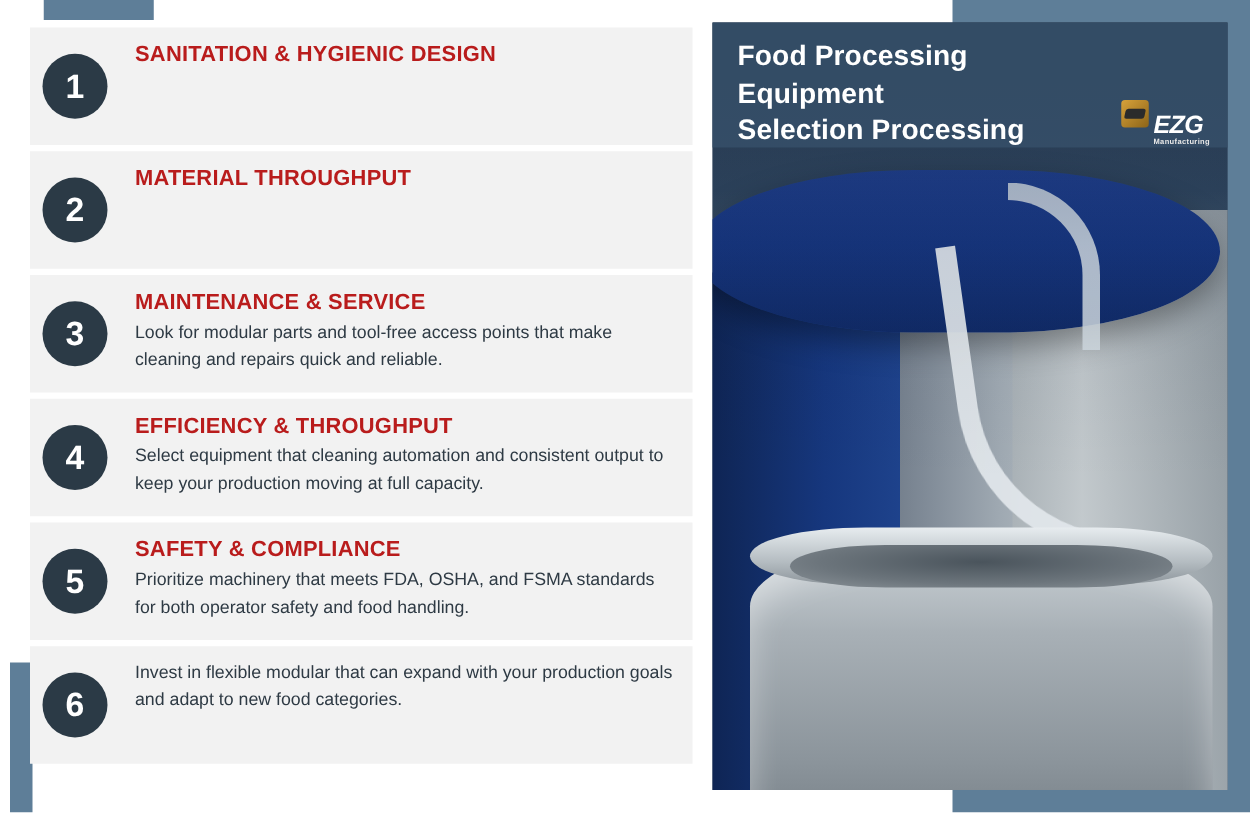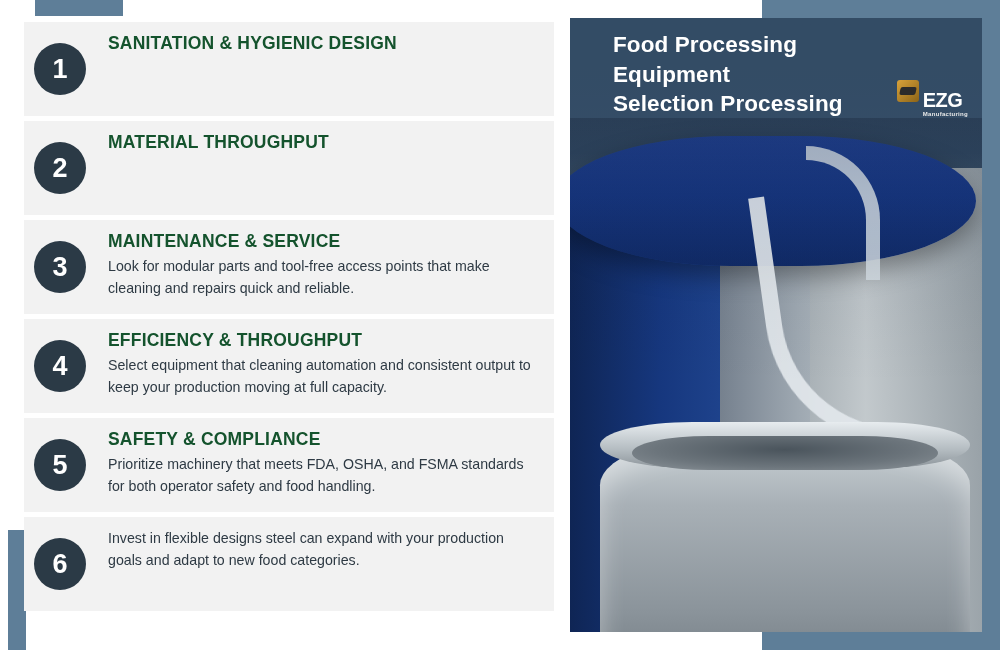--- a/index.html
+++ b/index.html
@@ -74,21 +74,21 @@
     font-size: 27px;
     font-weight: bold;
     display: flex;
     align-items: center;
     justify-content: center;
     font-family: "Liberation Sans", sans-serif;
   }
   .item-title {
     font-size: 17.5px;
     font-weight: bold;
-    color: #14532d;
+    color: #b91c1c;
     letter-spacing: 0.2px;
     margin: 0 0 5px 0;
     line-height: 1.15;
   }
   .item-desc {
     font-size: 14.2px;
     color: #2e3a44;
     line-height: 1.52;
     margin: 0;
     max-width: 440px;
@@ -208,21 +208,20 @@
     padding: 12px 16px 0 20px;
   }
   .title-text {
     color: #ffffff;
     font-size: 22.5px;
     font-weight: bold;
     line-height: 1.32;
     letter-spacing: 0.1px;
     max-width: 300px;
     font-family: "Liberation Sans", sans-serif;
-    margin-left: 23px;
   }
   .logo {
     position: absolute;
     right: 14px;
     top: 56px;
     width: 86px;
     height: 34px;
     display: flex;
     align-items: center;
     justify-content: flex-end;
@@ -250,20 +249,21 @@
   .logo-text {
     display: flex;
     flex-direction: column;
     align-items: flex-start;
     line-height: 1;
   }
   .logo-ezg {
     color: #ffffff;
     font-size: 20px;
     font-weight: bold;
+    font-style: italic;
     letter-spacing: -0.5px;
     margin-top: 24px;
   }
   .logo-sub {
     color: #e8e8e8;
     font-size: 6px;
     font-weight: bold;
     letter-spacing: 0.3px;
     margin-top: 1px;
   }
@@ -302,21 +302,21 @@
     </div>
 
     <div class="item">
       <div class="badge">5</div>
       <p class="item-title">SAFETY &amp; COMPLIANCE</p>
       <p class="item-desc">Prioritize machinery that meets FDA, OSHA, and FSMA standards for both operator safety and food handling.</p>
     </div>
 
     <div class="item">
       <div class="badge">6</div>
-      <p class="item-desc">Invest in flexible designs steel can expand with your production goals and adapt to new food categories.</p>
+      <p class="item-desc">Invest in flexible modular that can expand with your production goals and adapt to new food categories.</p>
     </div>
 
   </div>
 
   <div class="photo-panel">
     <div class="photo-art"></div>
     <div class="machine-body"></div>
     <div class="machine-body2"></div>
     <div class="machine-lid"></div>
     <div class="mixer-hook2"></div>

